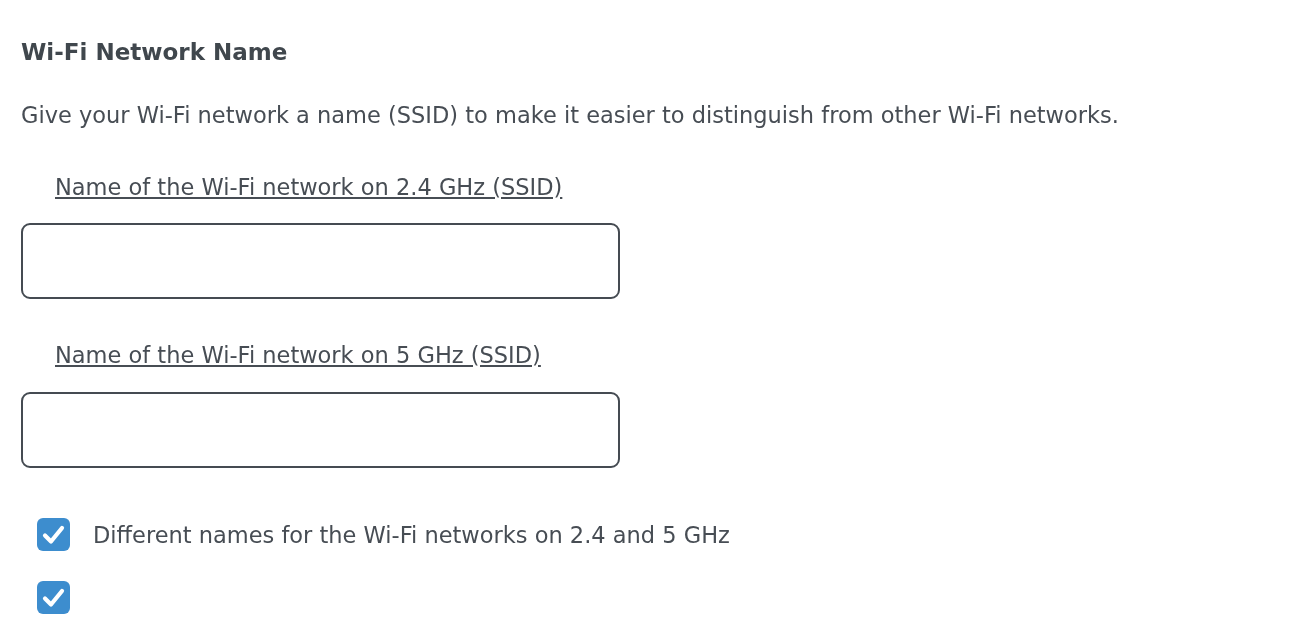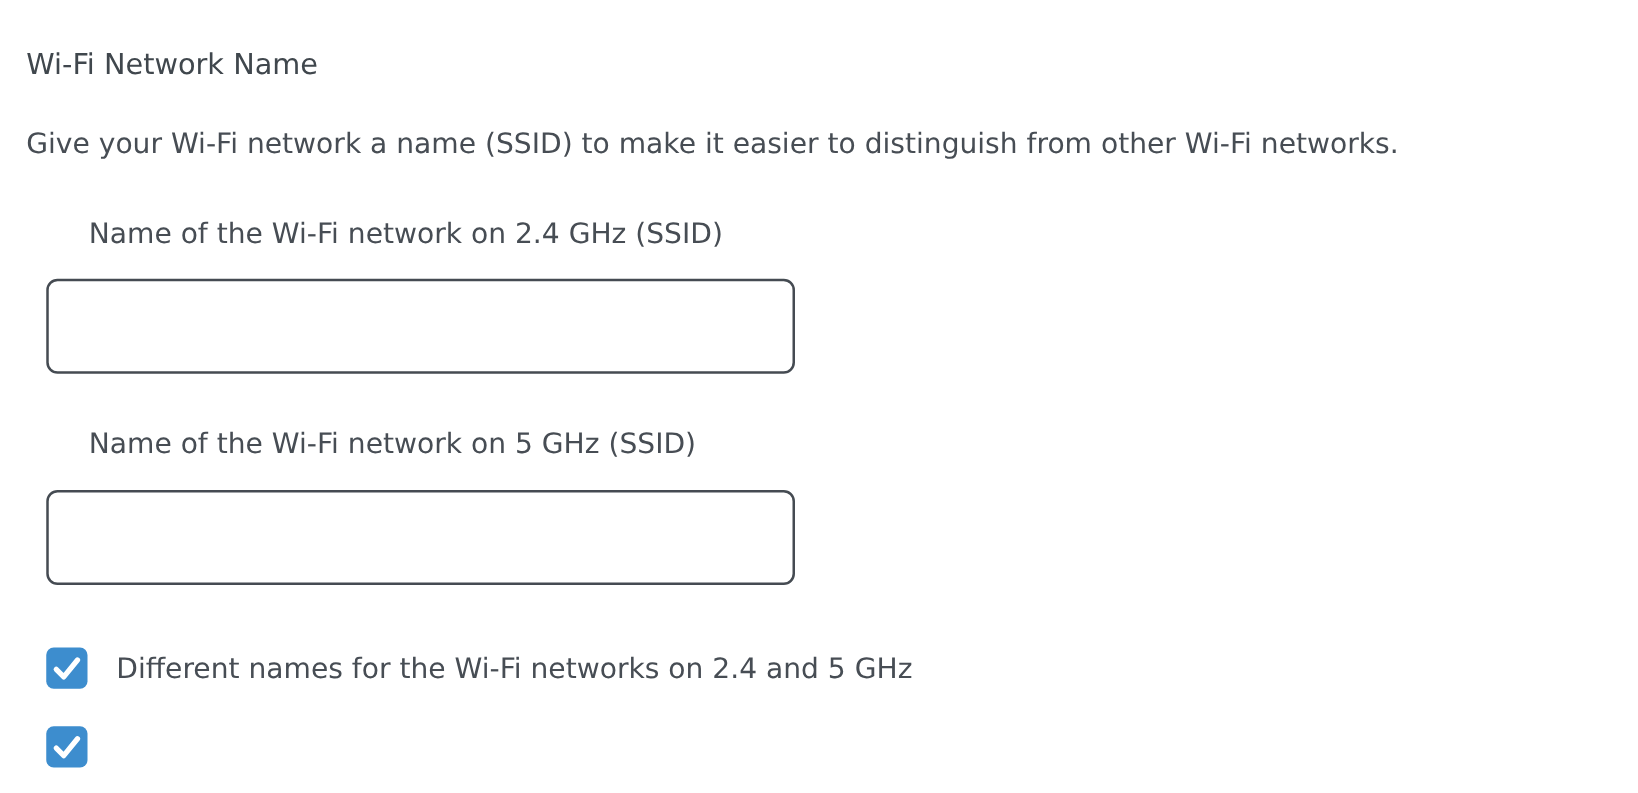--- a/index.html
+++ b/index.html
@@ -15,32 +15,32 @@
     color: #474d54;
     overflow: hidden;
   }
   .page {
     padding: 38px 0 0 21px;
   }
   .section-title {
     margin: 0;
     font-size: 23px;
     line-height: 28px;
-    font-weight: 400;
+    font-weight: 700;
     color: #40474d;
     white-space: nowrap;
   }
   .section-description {
     margin: 35px 0 0 0;
     font-size: 22.5px;
     line-height: 28px;
     color: #474d54;
     white-space: nowrap;
   }
-  .field-group { margin: 16px; }
+  .field-group { margin: 0; text-decoration: underline; }
   .field-label {
     display: block;
     margin: 44px 0 0 34px;
     font-size: 22.5px;
     line-height: 28px;
     color: #474d54;
     white-space: nowrap;
   }
   .field-label.second { margin-top: 42px; }
   .text-input {

